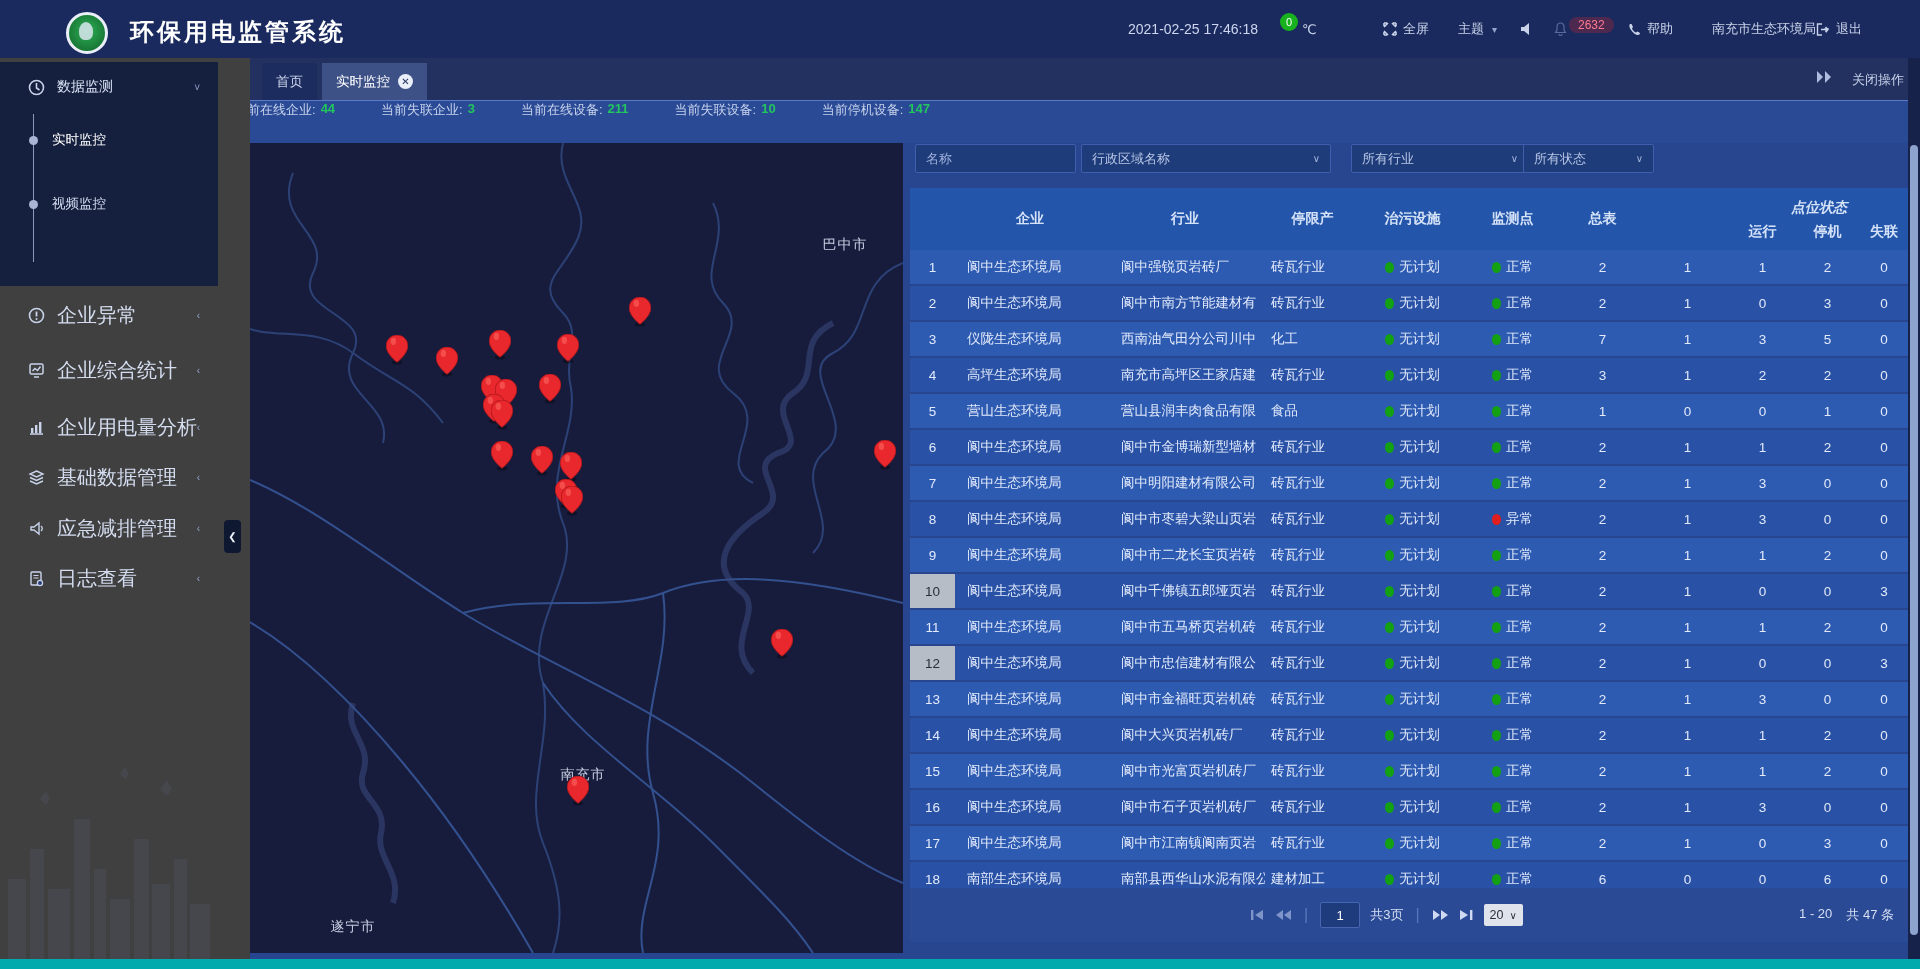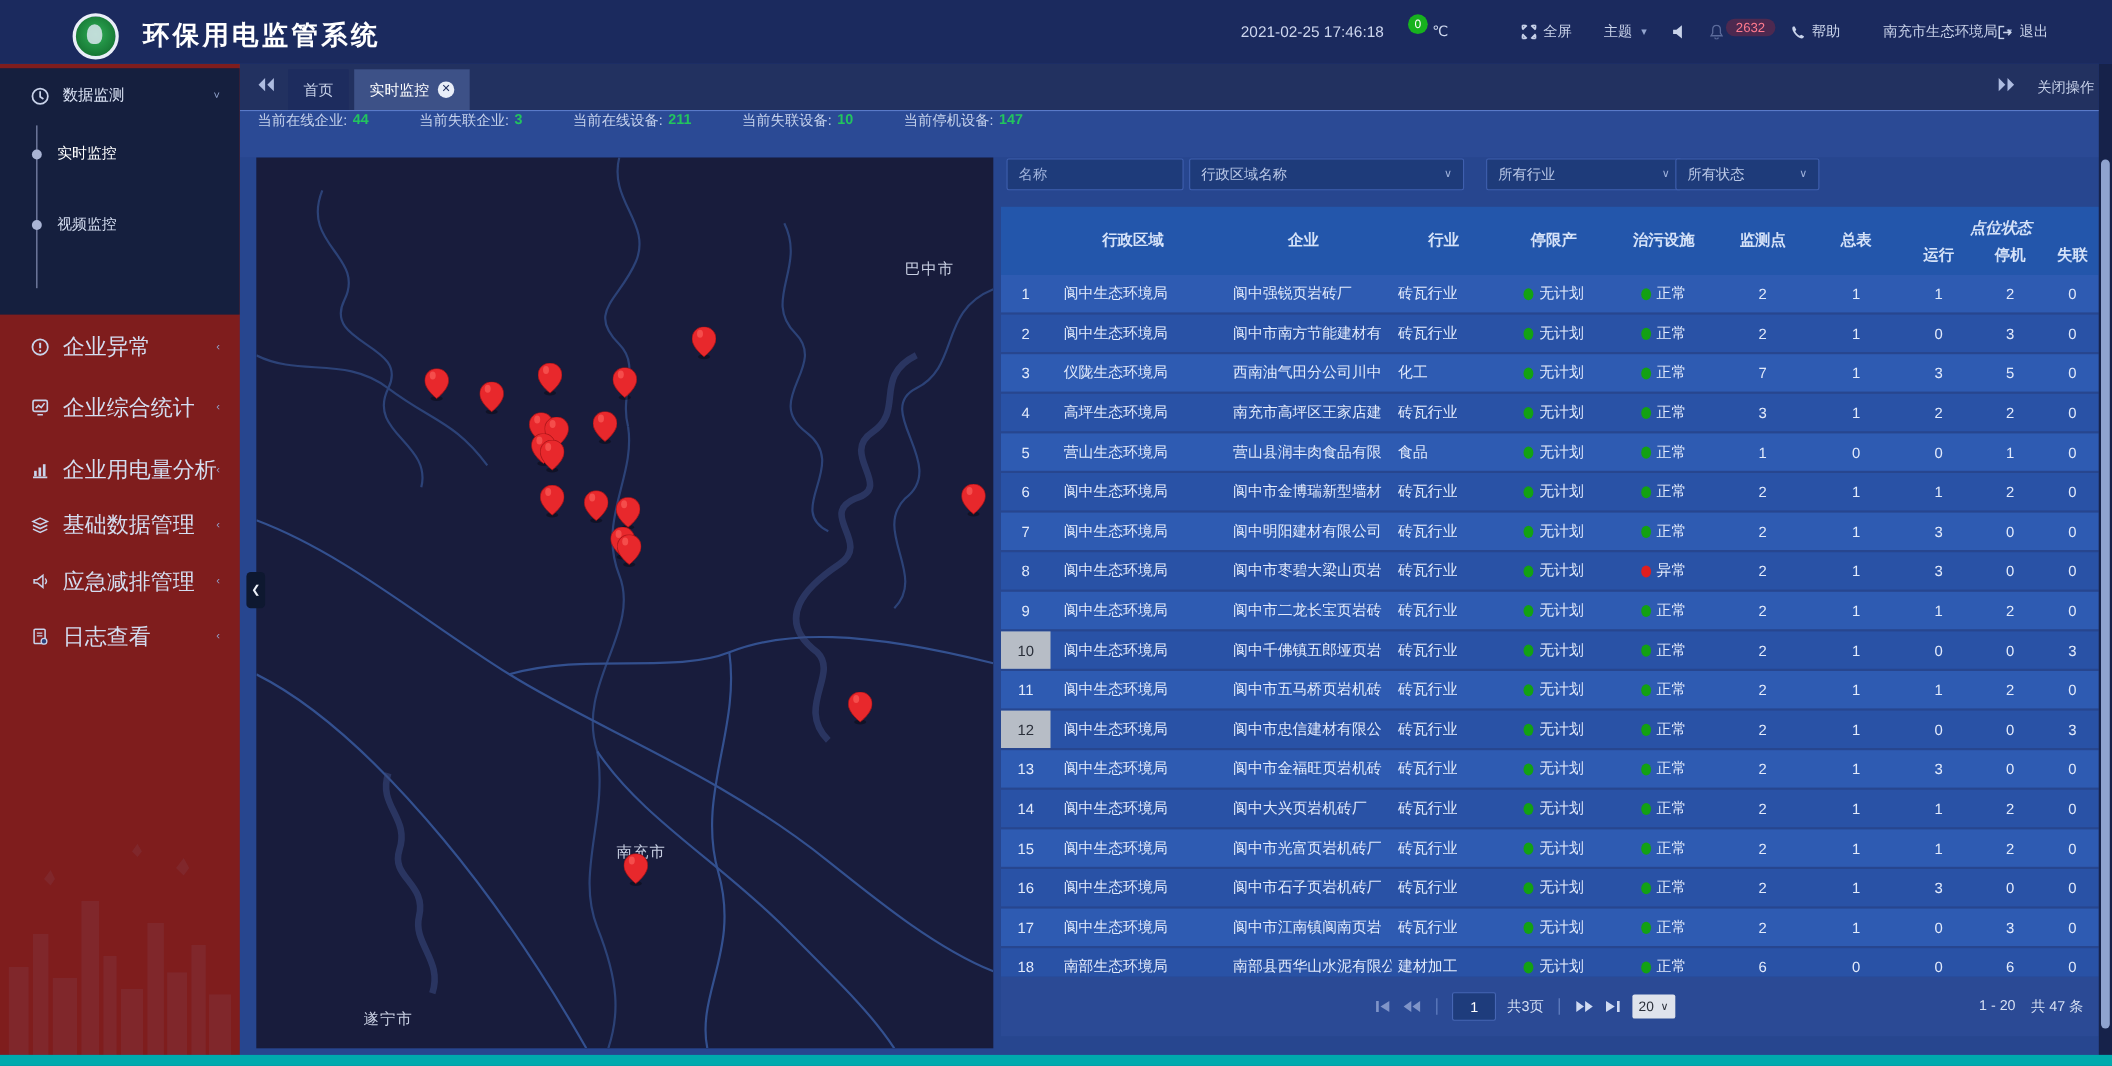--- a/index.html
+++ b/index.html
@@ -20,21 +20,21 @@
         background:#17b21e;color:#fff;font-size:11px;margin-top:-14px;}
   .temp-unit{font-size:13px;color:#cfd8ee;}
   .hbtn{display:flex;align-items:center;gap:6px;cursor:pointer;}
   .fullscreen{left:1383px;} .theme{left:1458px;} .mute{left:1520px;}
   .bellwrap{left:1554px;} 
   .notif-pill{background:#4d2950;color:#ff7a8e;border-radius:9px;padding:1px 9px;font-size:12px;margin-left:-4px;margin-top:-8px;}
   .help{left:1628px;} .user{left:1712px;} .exit{left:1816px;}
   .caret{font-size:10px;color:#93a5cf;margin-left:2px;}
   .hicon{display:inline-block;}
   
-  .sidebar{position:absolute;left:0;top:58px;width:218px;height:901px;background:#7f1d1d;z-index:20;overflow:hidden;}
+  .sidebar{position:absolute;left:0;top:58px;width:218px;height:901px;background:#404040;z-index:20;overflow:hidden;padding-left:32px;}
   .nav-group-dark{position:absolute;left:0;top:4px;width:218px;height:224px;background:#151f3e;}
   .nav-head{position:absolute;left:0;top:0;width:218px;height:50px;display:flex;align-items:center;cursor:pointer;}
   .nav-head .nicon{margin-left:28px;}
   .nav-head .nlabel{margin-left:12px;font-size:14px;color:#dbe3f5;}
   .nav-caret{position:absolute;right:18px;font-size:10px;color:#93a5cf;}
   .timeline{position:absolute;left:33px;top:52px;width:1px;height:148px;background:#8d97bc;}
   .subitem{position:absolute;left:0;width:218px;height:40px;display:flex;align-items:center;cursor:pointer;}
   .subdot{position:absolute;left:29px;width:9px;height:9px;border-radius:50%;background:#aab4d4;}
   .sublabel{margin-left:52px;font-size:13.5px;color:#d4ddf0;white-space:nowrap;}
   .navitem{position:absolute;left:0;width:218px;height:40px;display:flex;align-items:center;cursor:pointer;}
@@ -516,21 +516,20 @@
         <span class="f-caret">∨</span>
       </div>
       <div class="f-ctrl f-status">
         <span>所有状态</span>
         <span class="f-caret">∨</span>
       </div>
     </div>
 
     <div class="thead grid">
       <div class="th"></div>
-      <div class="th">行政区域</div>
       <div class="th">企业</div>
       <div class="th">行业</div>
       <div class="th">停限产</div>
       <div class="th">治污设施</div>
       <div class="th">监测点</div>
       <div class="th">总表</div>
       <div class="th-group">点位状态</div>
       <div class="th-sub" style="grid-column:9">运行</div>
       <div class="th-sub" style="grid-column:10">停机</div>
       <div class="th-sub" style="grid-column:11">失联</div>

